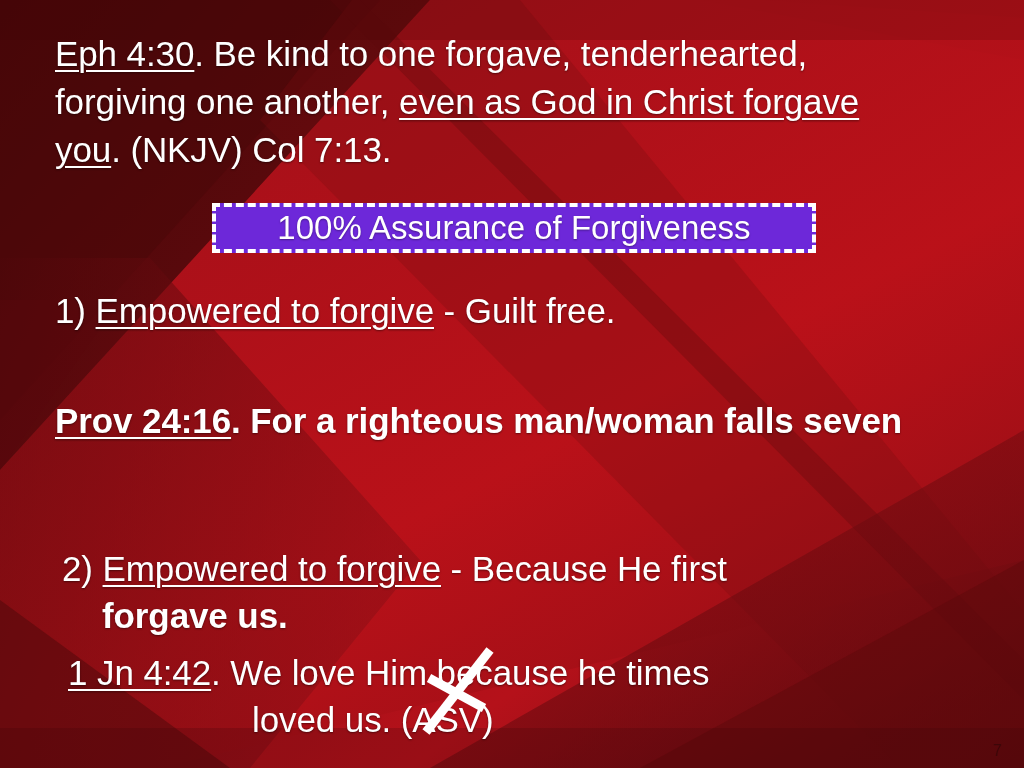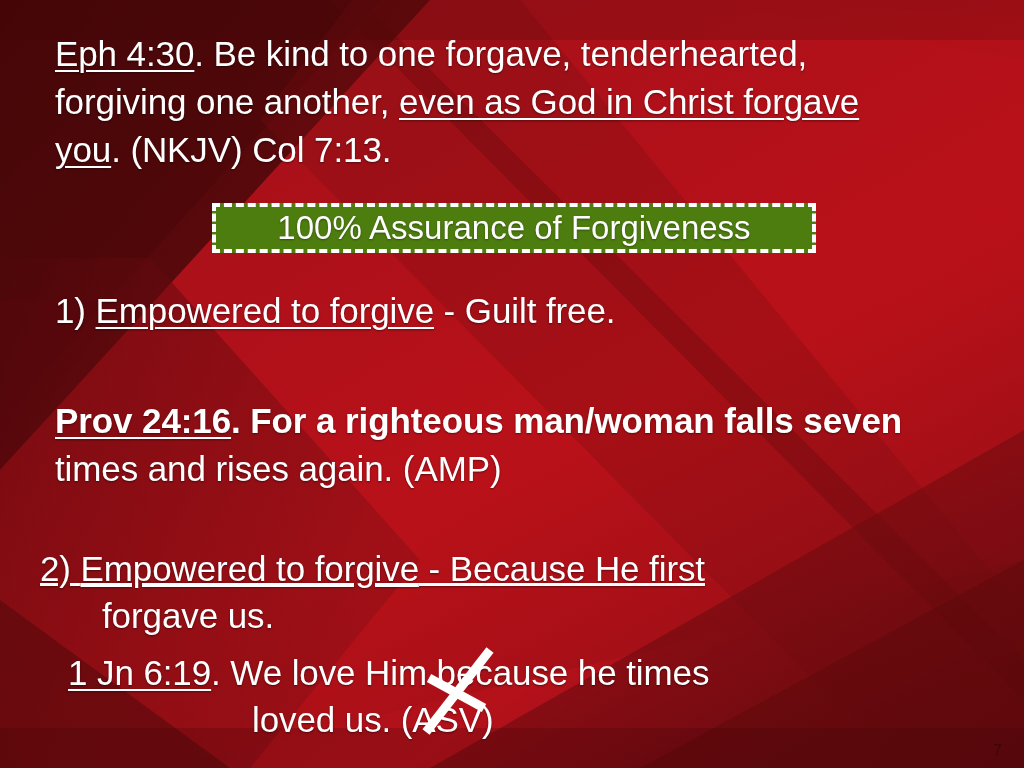--- a/index.html
+++ b/index.html
@@ -49,36 +49,36 @@
   #l3 { left: 55px;  top: 132px; }
 
   
   #l4 { left: 55px;  top: 293px; text-align: center; }
 
   
   #l5 { left: 55px;  top: 403px; font-weight: bold; }
   #l6 { left: 55px;  top: 451px; }
 
   
-  #l7 { left: 40px;  top: 551px; text-decoration: underline; }
-  #l8 { left: 102px; top: 598px; }
+  #l7 { left: 62px;  top: 551px; }
+  #l8 { left: 102px; top: 598px; font-weight: bold; }
 
   
   #l9  { left: 68px;  top: 655px; }
   #l10 { left: 252px; top: 702px; }
 
   
   #callout {
     position: absolute;
     left: 212px;
     top: 203px;
     width: 604px;
     height: 50px;
     z-index: 4;
-    background: #4d7c0f;
+    background: #6d28d9;
     border: 4px dashed #ffffff;
     box-sizing: border-box;
     display: flex;
     align-items: center;
     justify-content: center;
   }
   #callout-text {
     font-size: 33px;
     color: #ffffff;
     white-space: nowrap;
@@ -192,30 +192,29 @@
     </div>
 
     <div class="line" id="l4">
       <span>1) </span><span class="u">Empowered to forgive</span><span> - Guilt free.</span>
     </div>
 
     <div class="line" id="l5">
       <span class="u">Prov 24:16</span><span>. For a righteous man/woman falls seven</span>
     </div>
 
-    <div class="line" id="l6">times and rises again. (AMP)</div>
 
     <div class="line" id="l7">
       <span>2) </span><span class="u">Empowered to forgive</span><span> - Because He first</span>
     </div>
 
     <div class="line" id="l8">forgave us.</div>
 
     <div class="line" id="l9">
-      <span class="u">1 Jn 6:19</span><span>. We love Him because he times</span>
+      <span class="u">1 Jn 4:42</span><span>. We love Him because he times</span>
     </div>
 
     <div class="line" id="l10">loved us. (ASV)</div>
 
   </div>
 
   <svg id="cross" viewBox="0 0 116 110">
     <g stroke="#ffffff" stroke-width="9" stroke-linecap="butt" fill="none">
       <line x1="22" y1="92" x2="86" y2="10"></line>
       <line x1="25" y1="38" x2="80" y2="68"></line>

